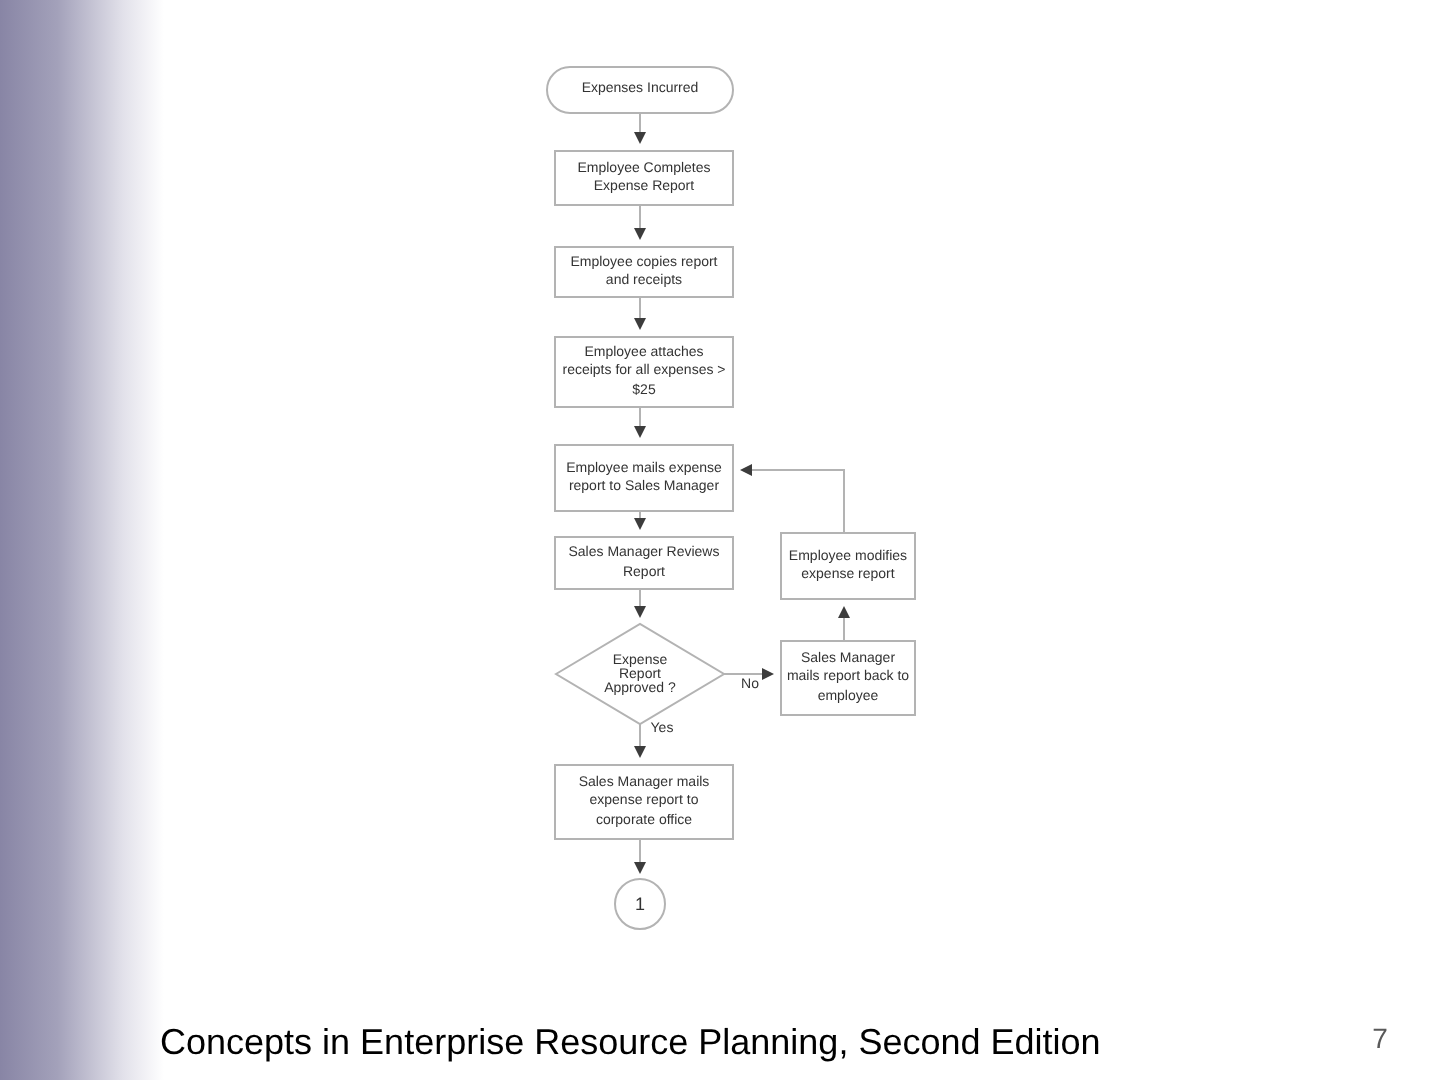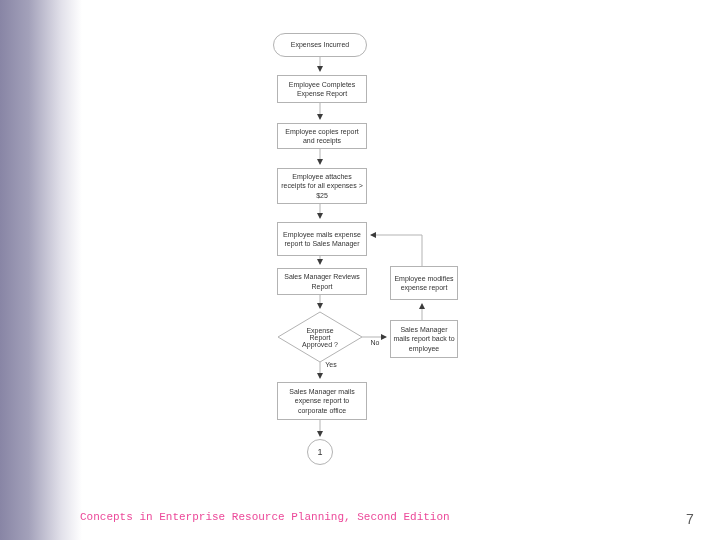--- a/index.html
+++ b/index.html
@@ -48,21 +48,21 @@
   #n-dec-txt {left:298px;top:317px;width:44px;height:40px;display:flex;align-items:center;justify-content:center;}
   #n-yes     {left:320px;top:361px;width:22px;}
   #n-no      {left:366px;top:339px;width:18px;}
   #n-s6      {left:277px;top:382px;width:90px;height:38px;}
   #n-circ    {left:307px;top:439px;width:26px;height:26px;}
   #n-modify  {left:390px;top:266px;width:68px;height:34px;}
   #n-mailback{left:390px;top:320px;width:68px;height:38px;}
   
   #footer-title{
     position:absolute;left:80px;top:511px;z-index:2;
-    font-size:11px;color:#ec4899;font-family:Liberation Mono, monospace;
+    font-size:18px;color:#000000;
   }
   #page-number{
     position:absolute;left:672px;top:511px;width:36px;z-index:2;
     font-size:14px;color:#595959;text-align:center;
   }
 </style>
 </head>
 <body>
 
 <div id="slide">

